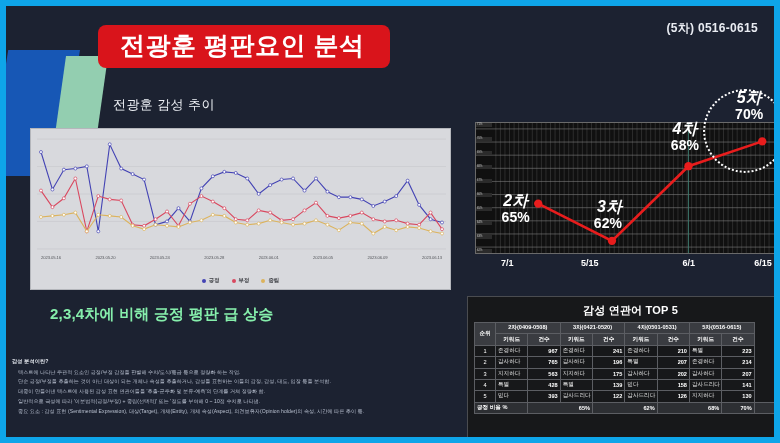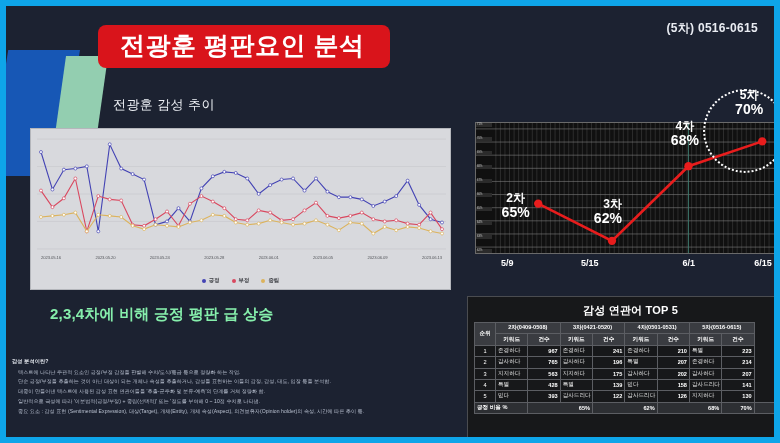--- a/index.html
+++ b/index.html
@@ -124,21 +124,21 @@
     position:absolute;left:8px;right:2px;bottom:4px;height:14px;
   }
   .rc-xaxis span{
     position:absolute;top:0;font-size:9px;font-weight:bold;color:#fff;
     transform:translateX(-50%);
   }
   .rc-annot{
     position:absolute;color:#fff;font-weight:bold;text-align:center;
     line-height:1.12;white-space:nowrap;
   }
-  .rc-annot .a-round{font-size:12px;}
+  .rc-annot .a-round{font-size:16px;font-style:italic;}
   .rc-annot .a-pct{font-size:14px;}
   .highlight-circle{
     position:absolute;
     width:84px;height:84px;border-radius:50%;
     border:2px dotted #ffffff;
     box-sizing:border-box;
   }
 
   
   .table-card{
@@ -438,21 +438,21 @@
         <span>69%</span>
         <span>68%</span>
         <span>67%</span>
         <span>66%</span>
         <span>65%</span>
         <span>64%</span>
         <span>63%</span>
         <span>62%</span>
       </div>
     <div class="rc-xaxis" id="rc-xaxis">
-        <span style="left: 10.7558%;">5/9</span>
+        <span style="left: 10.7558%;">7/1</span>
         <span style="left: 38.1645%;">5/15</span>
         <span style="left: 71.0548%; text-align: center;">6/1</span>
         <span style="left: 95.7226%;">6/15</span>
       </div>
   <div class="rc-annot" style="left: 48.625px; top: 45.7895px; transform: translateX(-50%); margin-top: 28px;">
         <div class="a-round">2차</div>
         <div class="a-pct">65%</div>
       </div>
       <div class="rc-annot" style="left: 140.875px; top: 79.6842px; transform: translateX(-50%); text-align: right;">
         <div class="a-round">3차</div>

